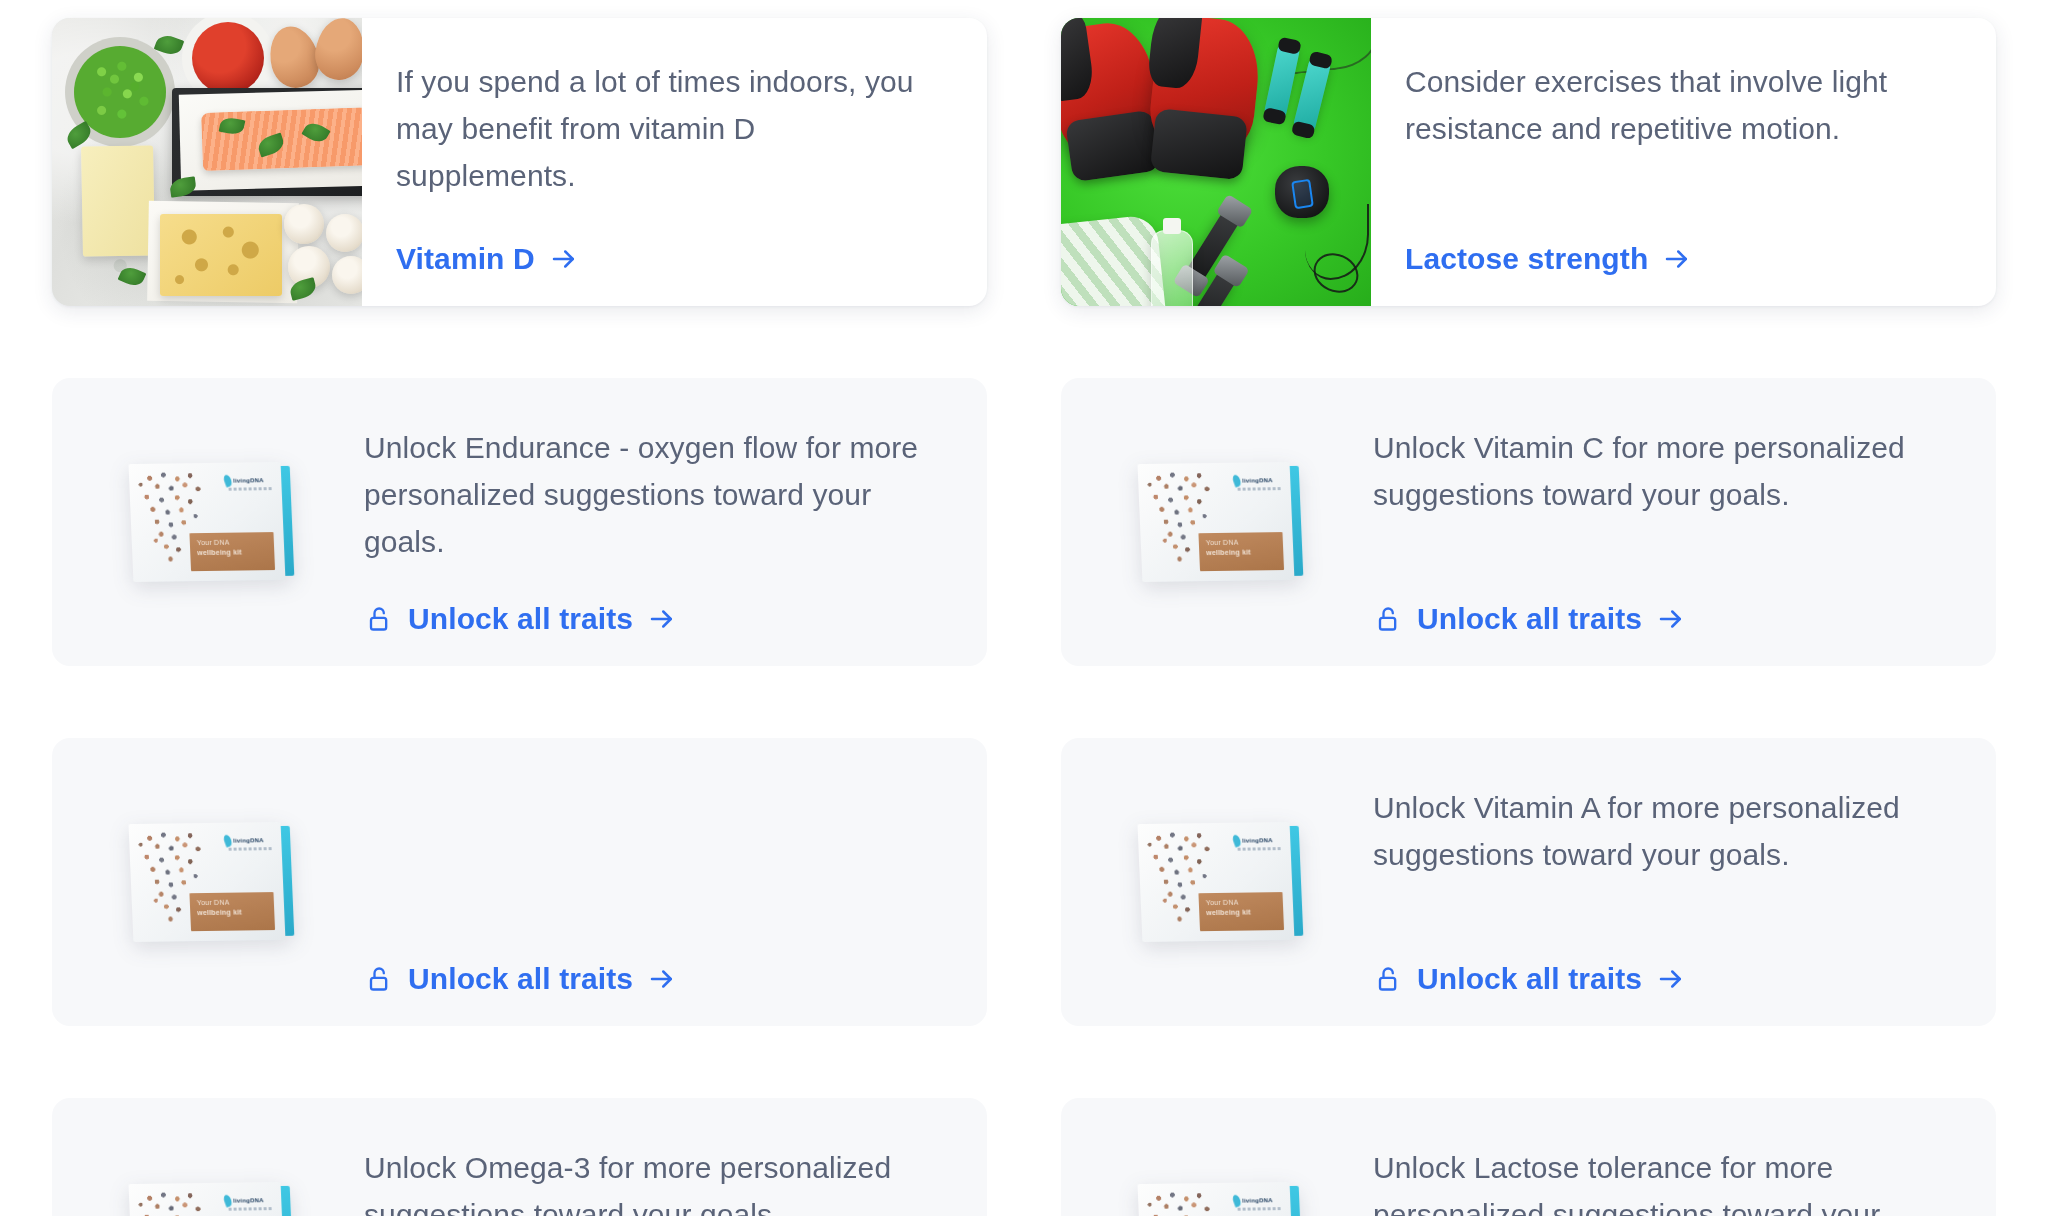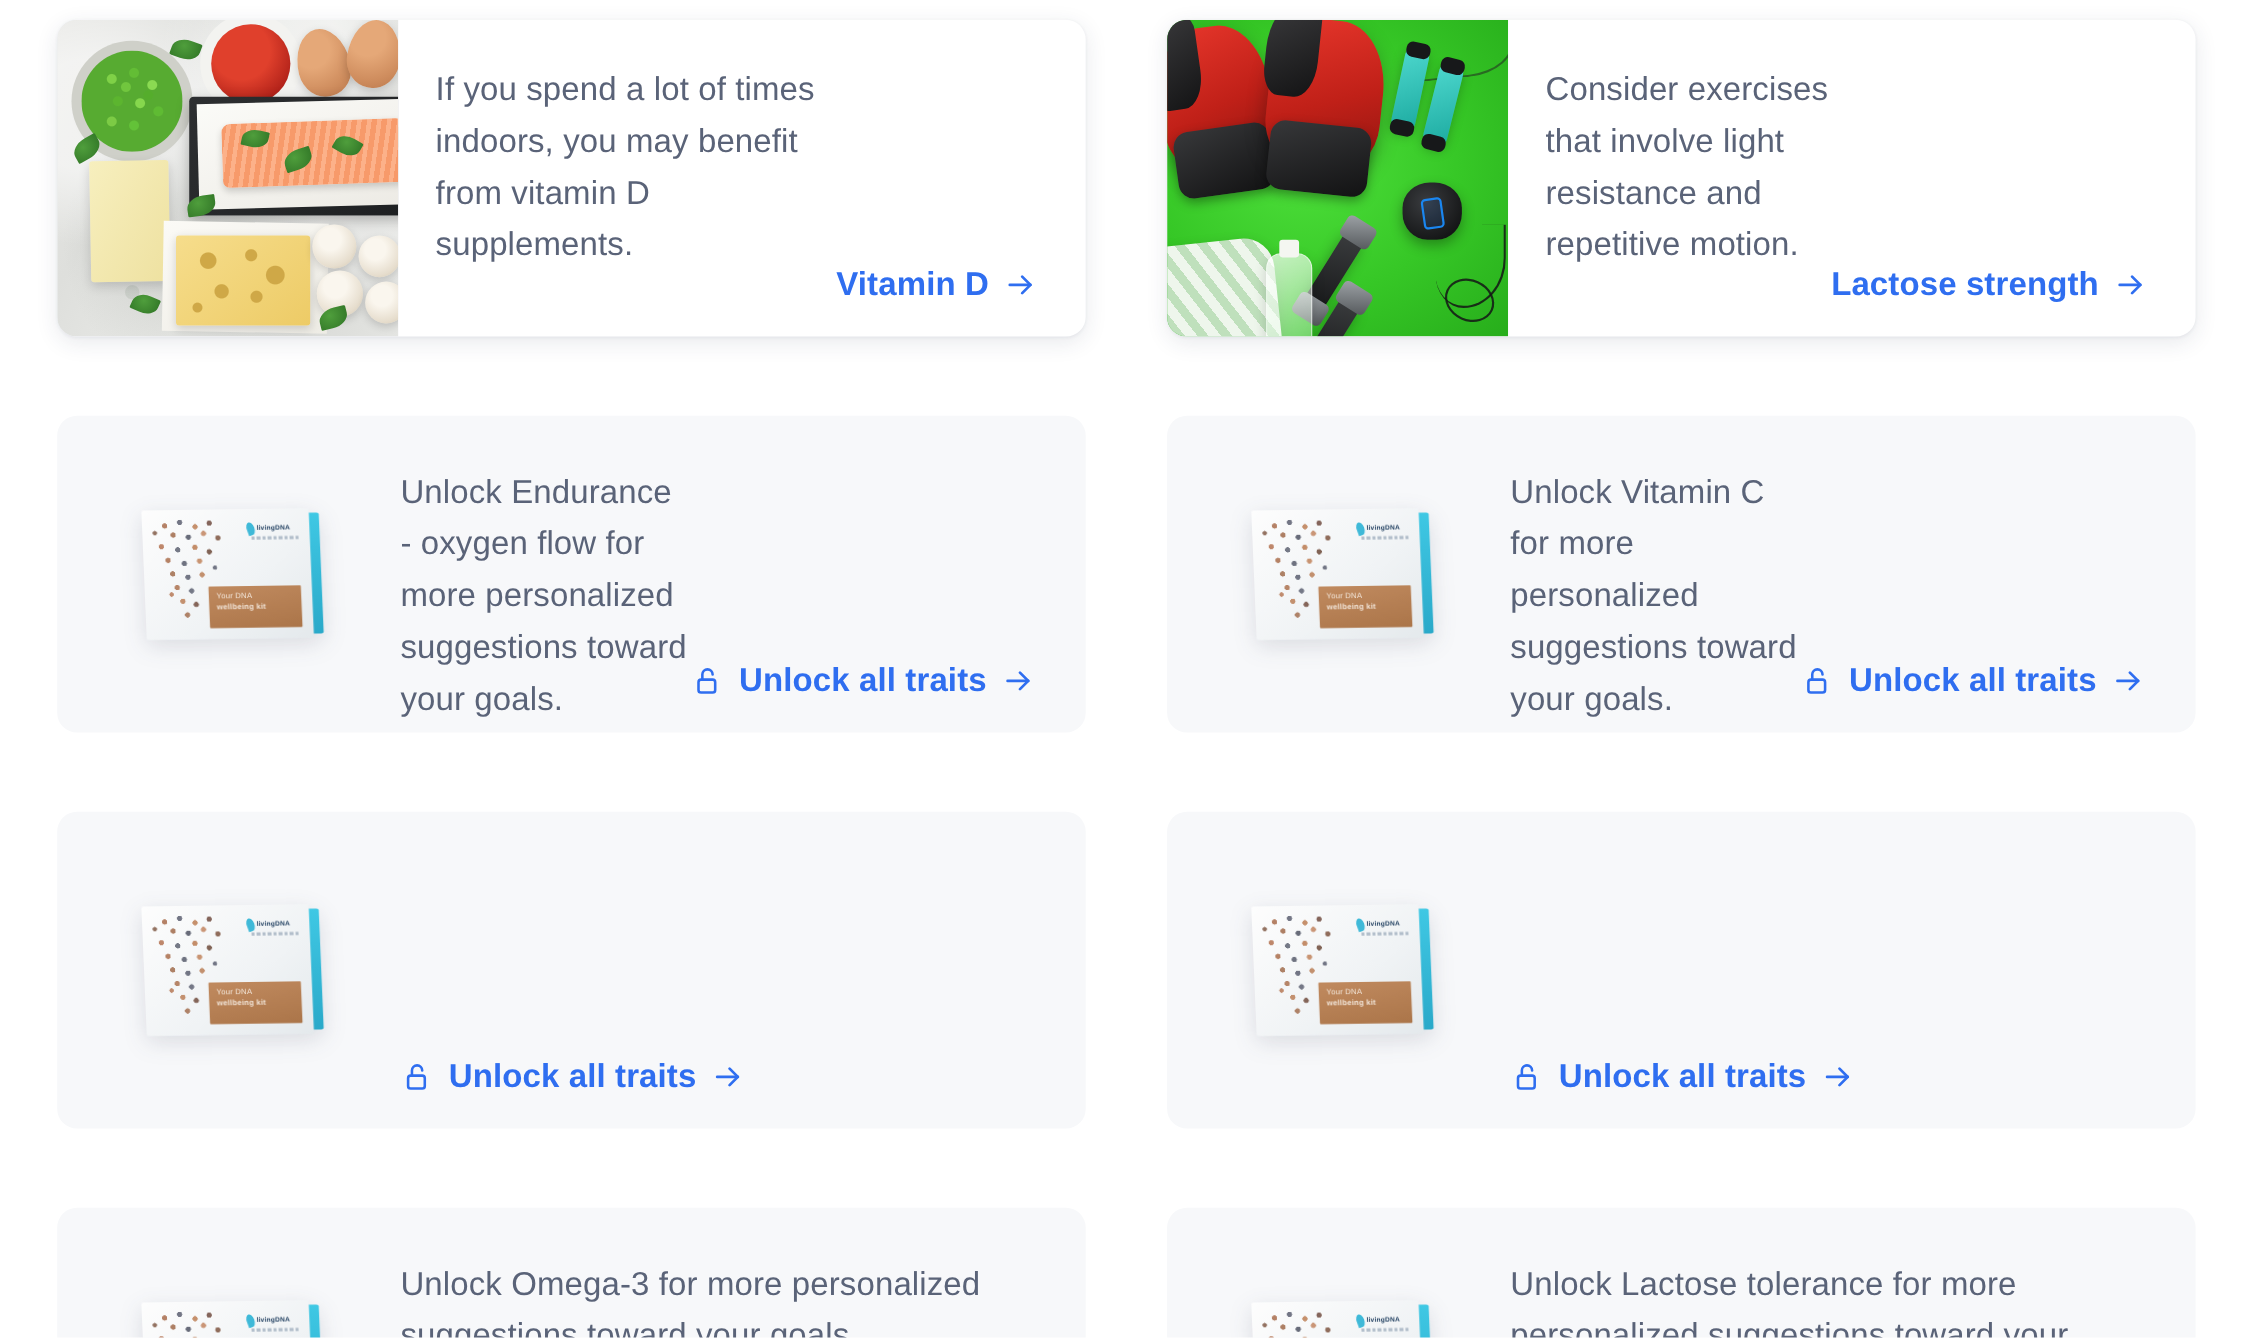--- a/index.html
+++ b/index.html
@@ -374,20 +374,21 @@
     color:#f6ece2; font-size:7px; line-height:10px; letter-spacing:.2px;
     white-space:nowrap; opacity:.92;
   }
   .kit-band-l2 { font-weight:700; }
 
   
   .body {
     flex: 1;
     padding: 40px 44px 30px 34px;
     display: flex;
+    flex-direction: column;
     box-sizing: border-box;
   }
   .card.locked .body { padding: 46px 46px 30px 2px; }
 
   .desc {
     color: #5a6378;
     font-size: 30px;
     line-height: 47px;
     font-weight: 400;
     letter-spacing: .1px;
@@ -614,20 +615,21 @@
             </div>
             <div class="kit-logo-sub"></div>
             <div class="kit-band">
               <div class="kit-band-l1">Your DNA</div>
               <div class="kit-band-l2">wellbeing kit</div>
             </div>
           </div>
         </div>
       </div>
       <div class="body">
+        <p class="desc">Unlock Vitamin A for more personalized suggestions toward your goals.</p>
         <a class="cta">
           <span class="lock-ico">
             <svg width="28" height="28" viewBox="0 0 24 24" fill="none" stroke="#2f6ef0" stroke-width="2" stroke-linecap="round" stroke-linejoin="round">
                 <rect x="6" y="11" width="13" height="10" rx="2"></rect>
                 <path d="M9 11V7a4 4 0 0 1 8 0"></path>
               </svg>
           </span>
           <span>Unlock all traits</span>
           <span class="arrow-ico">
             <svg width="30" height="30" viewBox="0 0 24 24" fill="none" stroke="#2f6ef0" stroke-width="2" stroke-linecap="round" stroke-linejoin="round">

